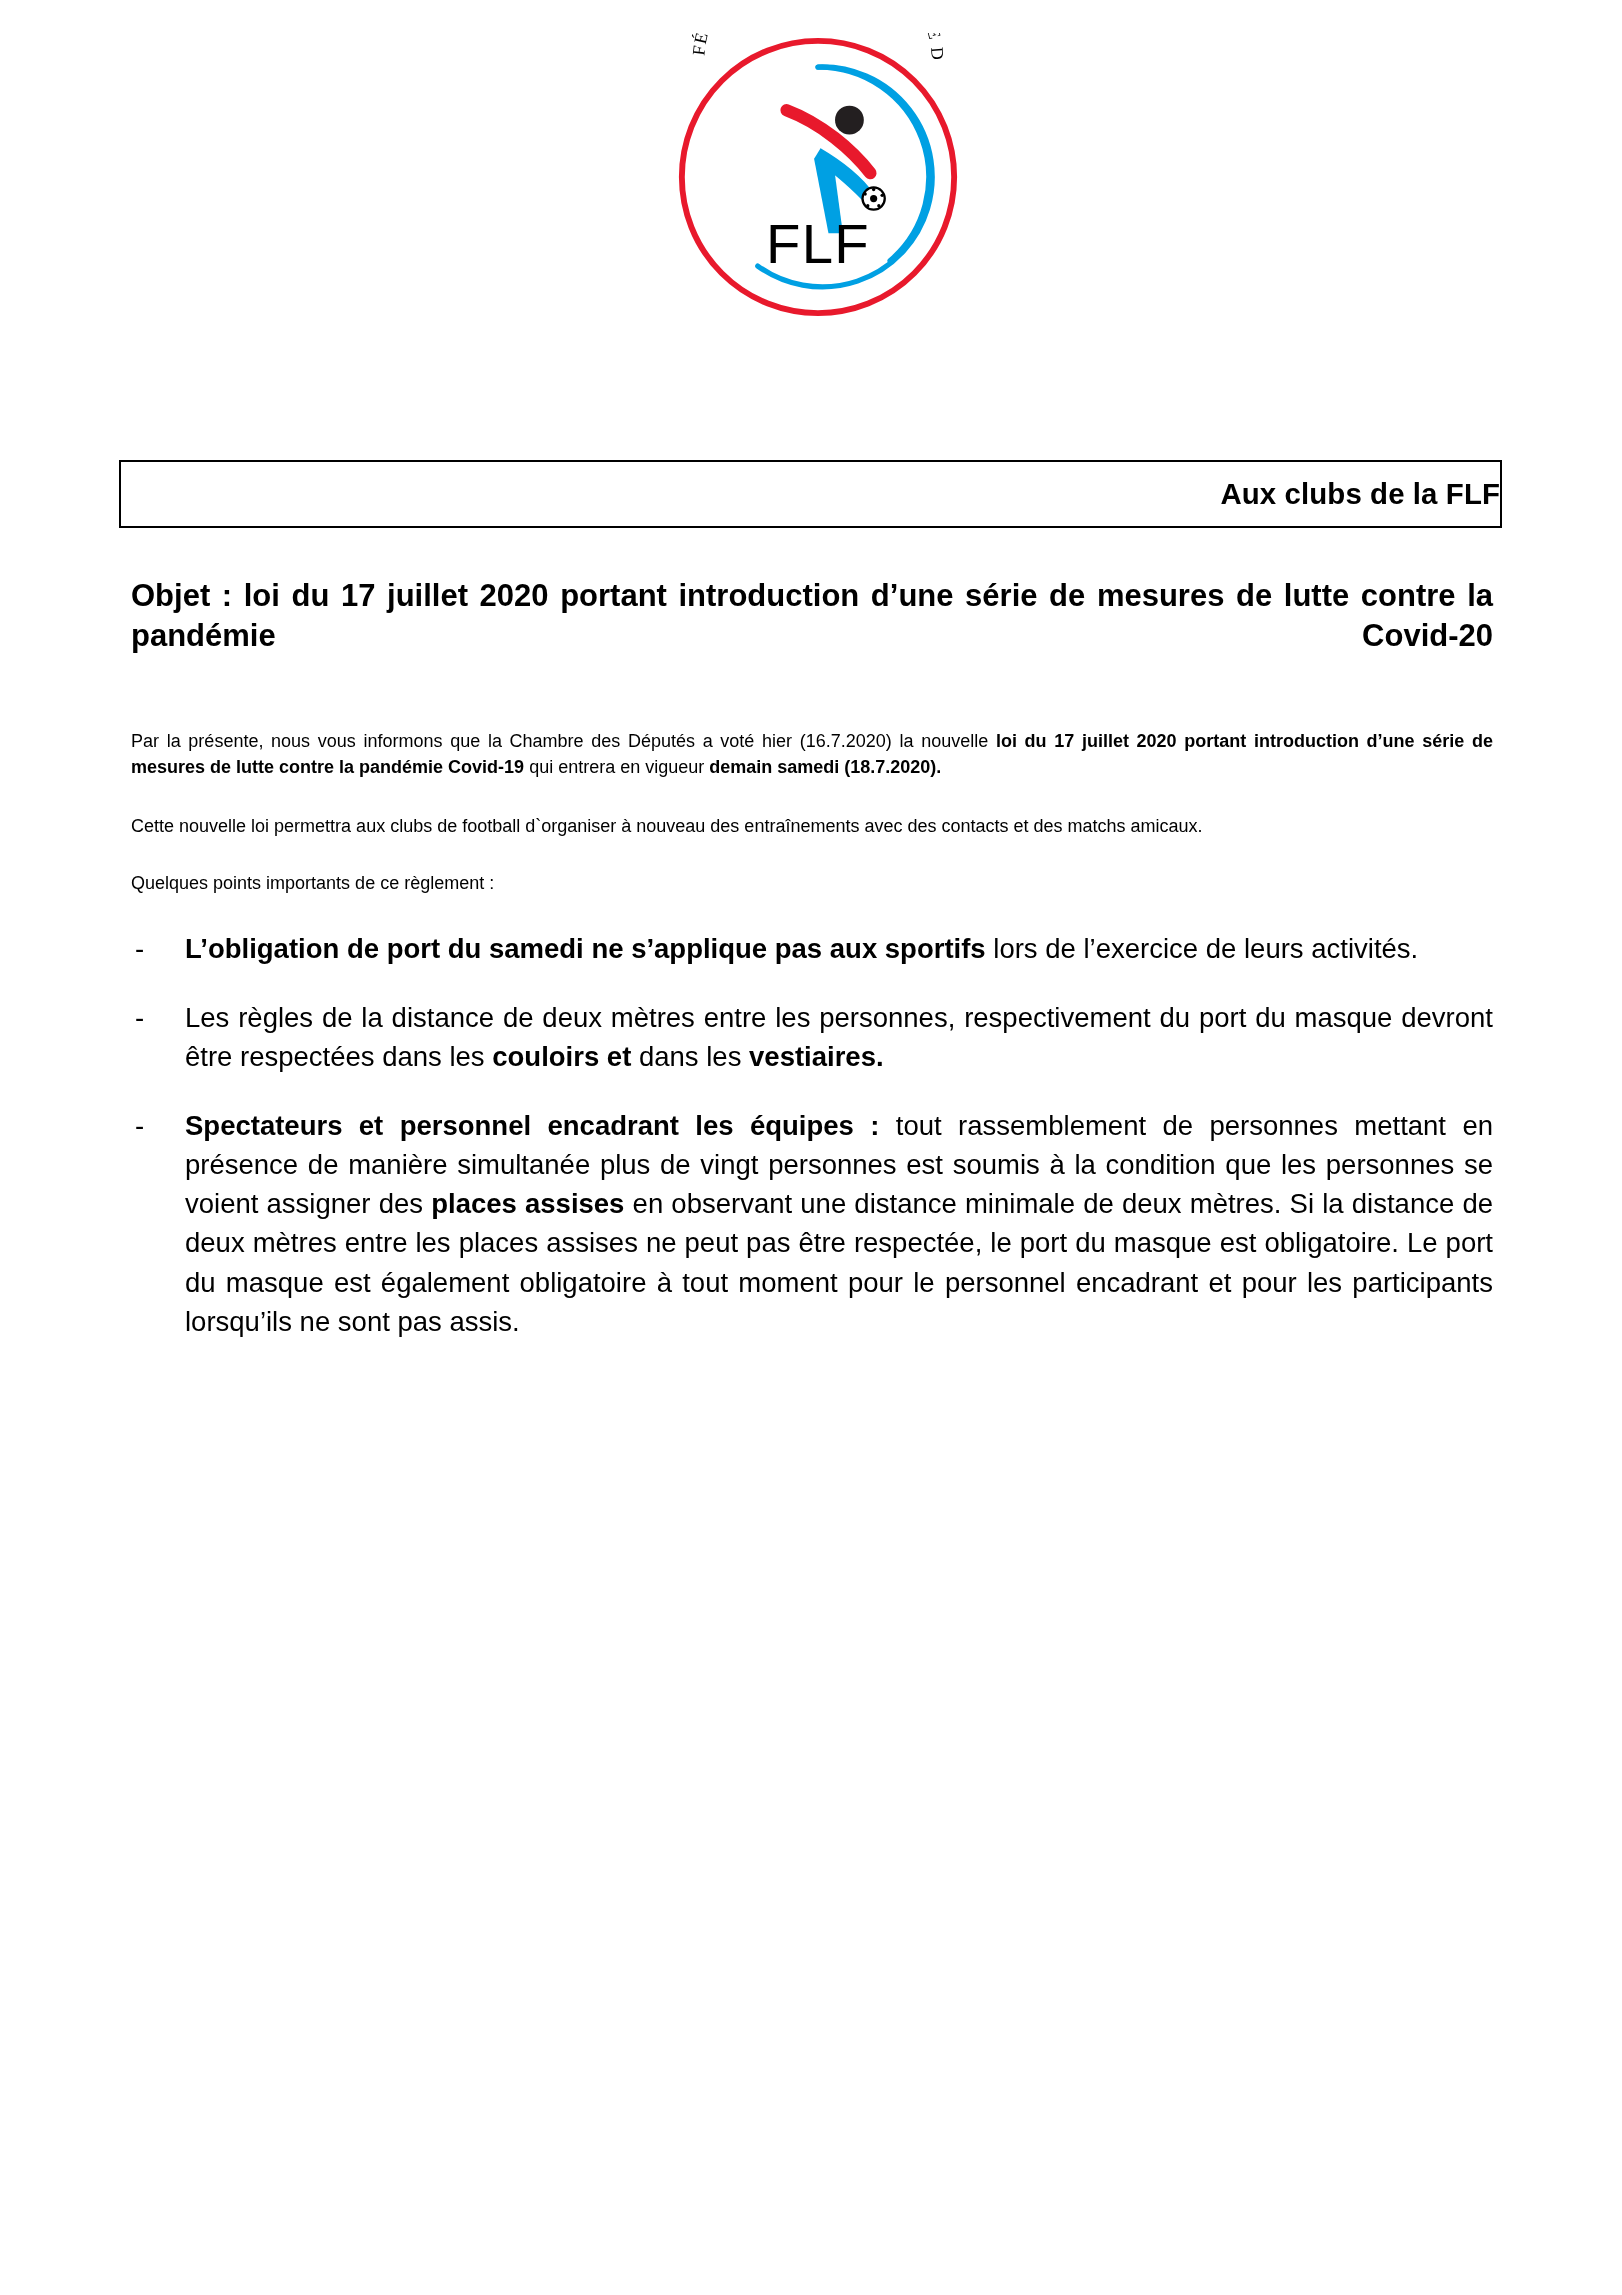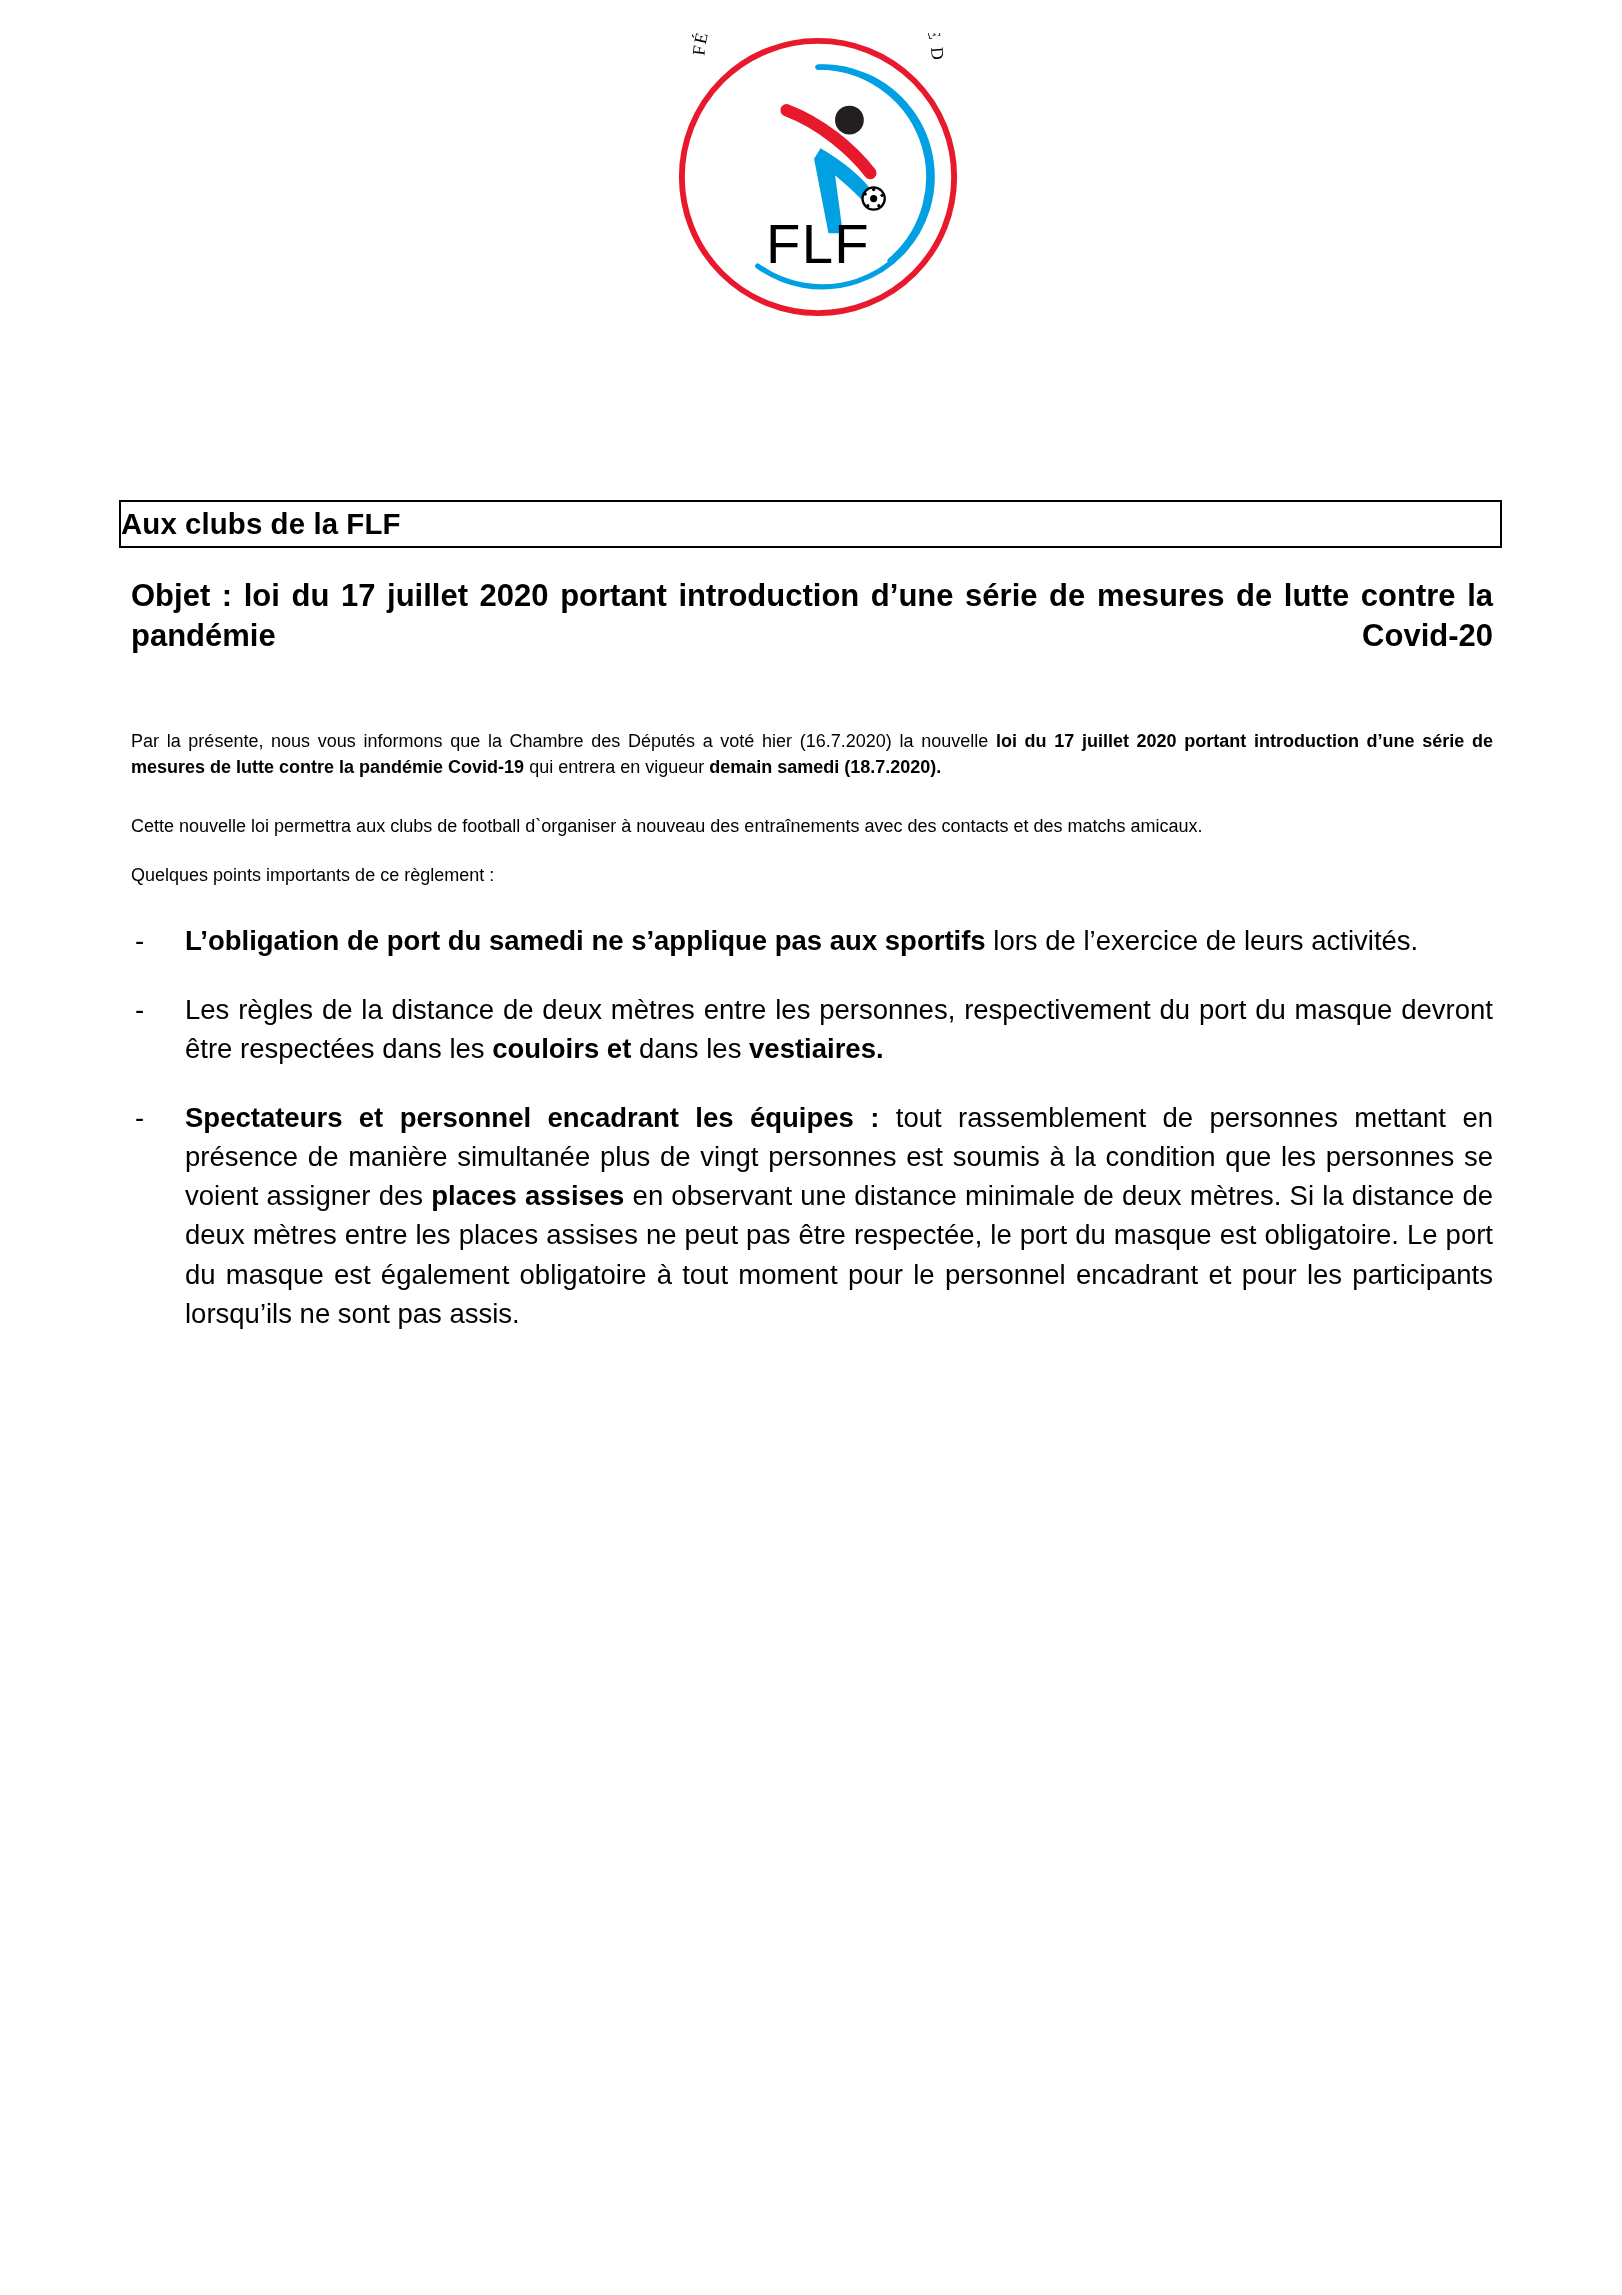--- a/index.html
+++ b/index.html
@@ -26,27 +26,26 @@
     height: 288px;
   }
   .logo-wrap svg { display: block; width: 288px; height: 288px; }
 
   
   .addressee-box {
     position: absolute;
     left: 119px;
     top: 460px;
     width: 1383px;
-    height: 48px;
+    height: 68px;
     border: 2.6px solid #000000;
     box-sizing: border-box;
     display: flex;
     align-items: center;
-    justify-content: flex-start;
-    margin-top: 40px;
+    justify-content: flex-end;
   }
   .addressee-box .addressee-text {
     font-size: 29.4px;
     font-weight: bold;
     letter-spacing: 0.1px;
   }
 
   
   .content {
     position: absolute;
@@ -75,21 +74,21 @@
   .salutation div { white-space: nowrap; }
 
   p.para {
     font-size: 18px;
     line-height: 1.42;
     text-align: justify;
     text-justify: inter-word;
     margin: 34px 0 0 0;
     hyphens: none;
   }
-  p.para.tight { margin-top: 23px; }
+  p.para.tight { margin-top: 31px; }
 
   .bullets {
     margin: 33px 0 0 0;
     padding: 0;
     list-style: none;
   }
   .bullets li {
     position: relative;
     padding-left: 54px;
     font-size: 27.5px;

